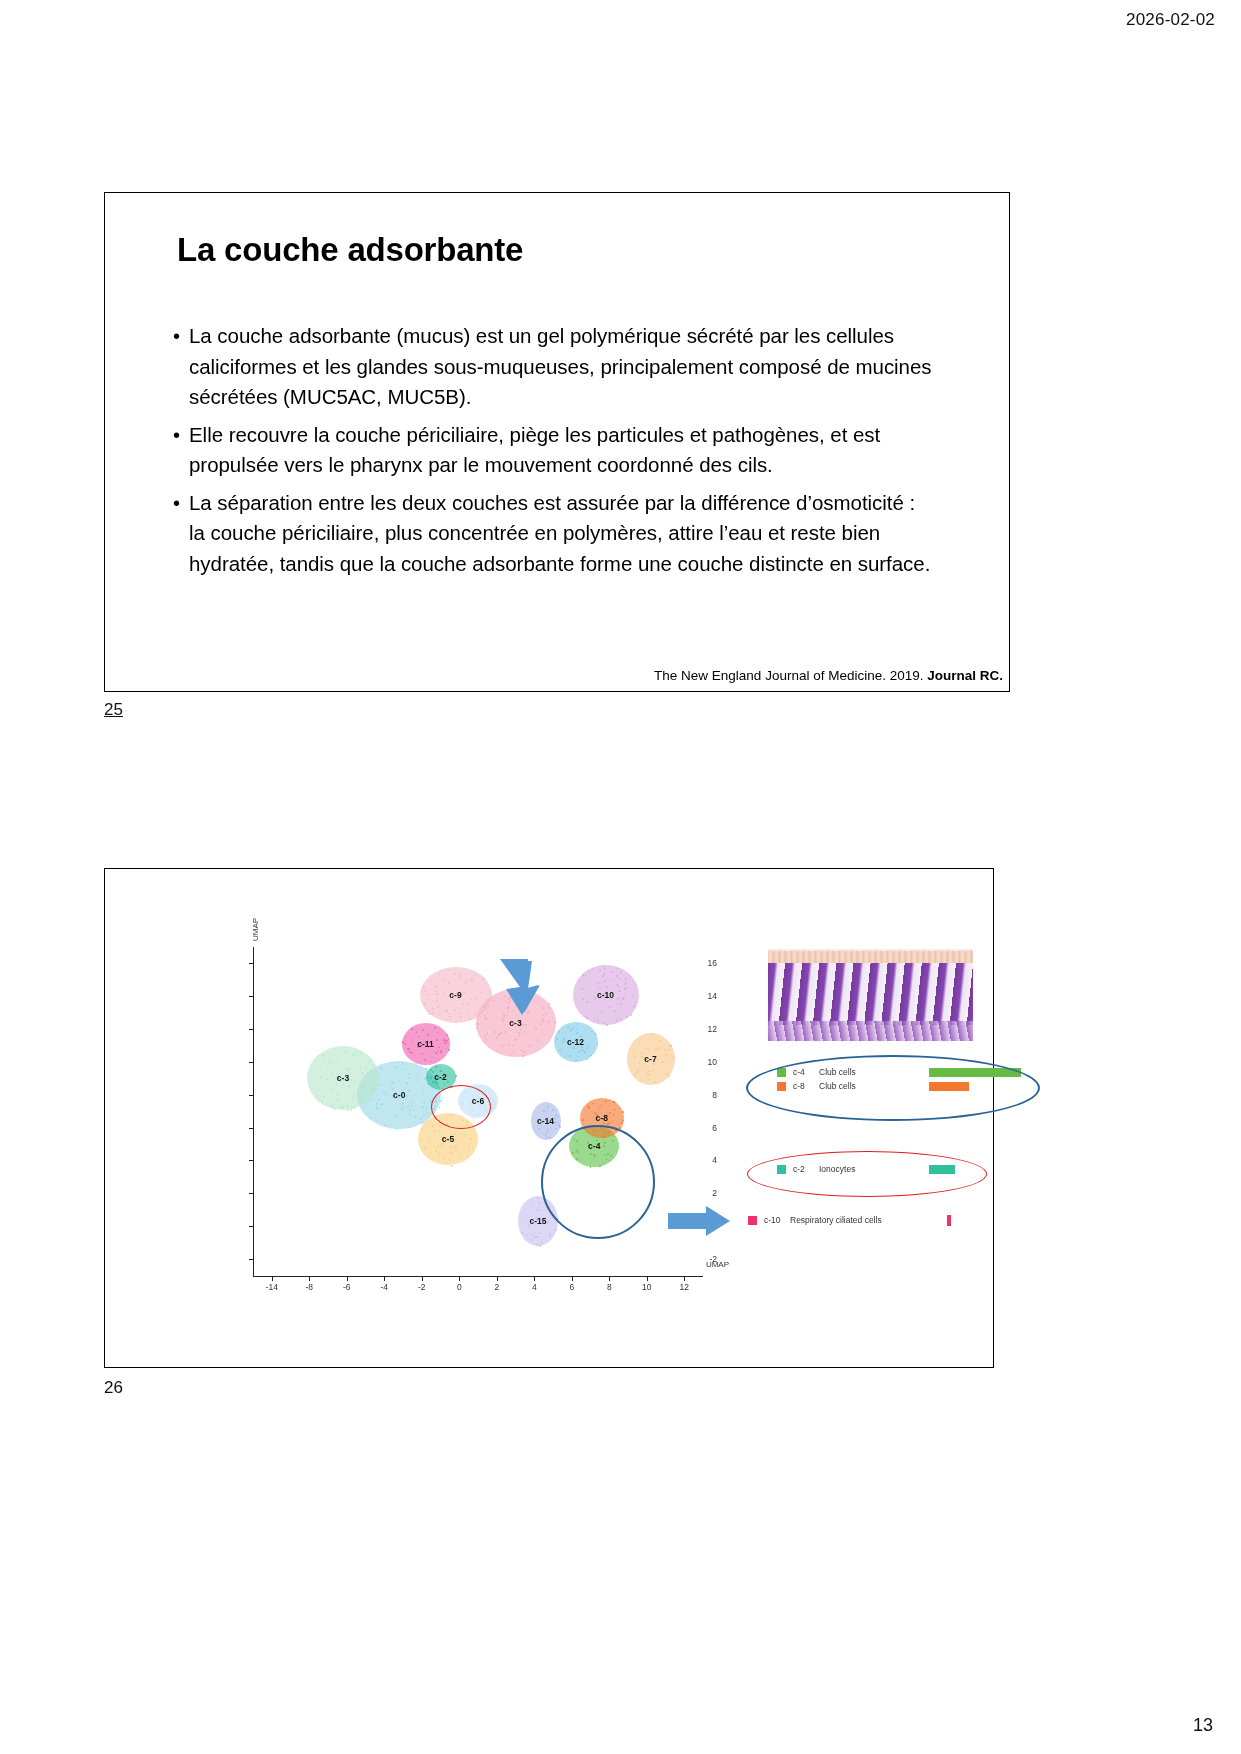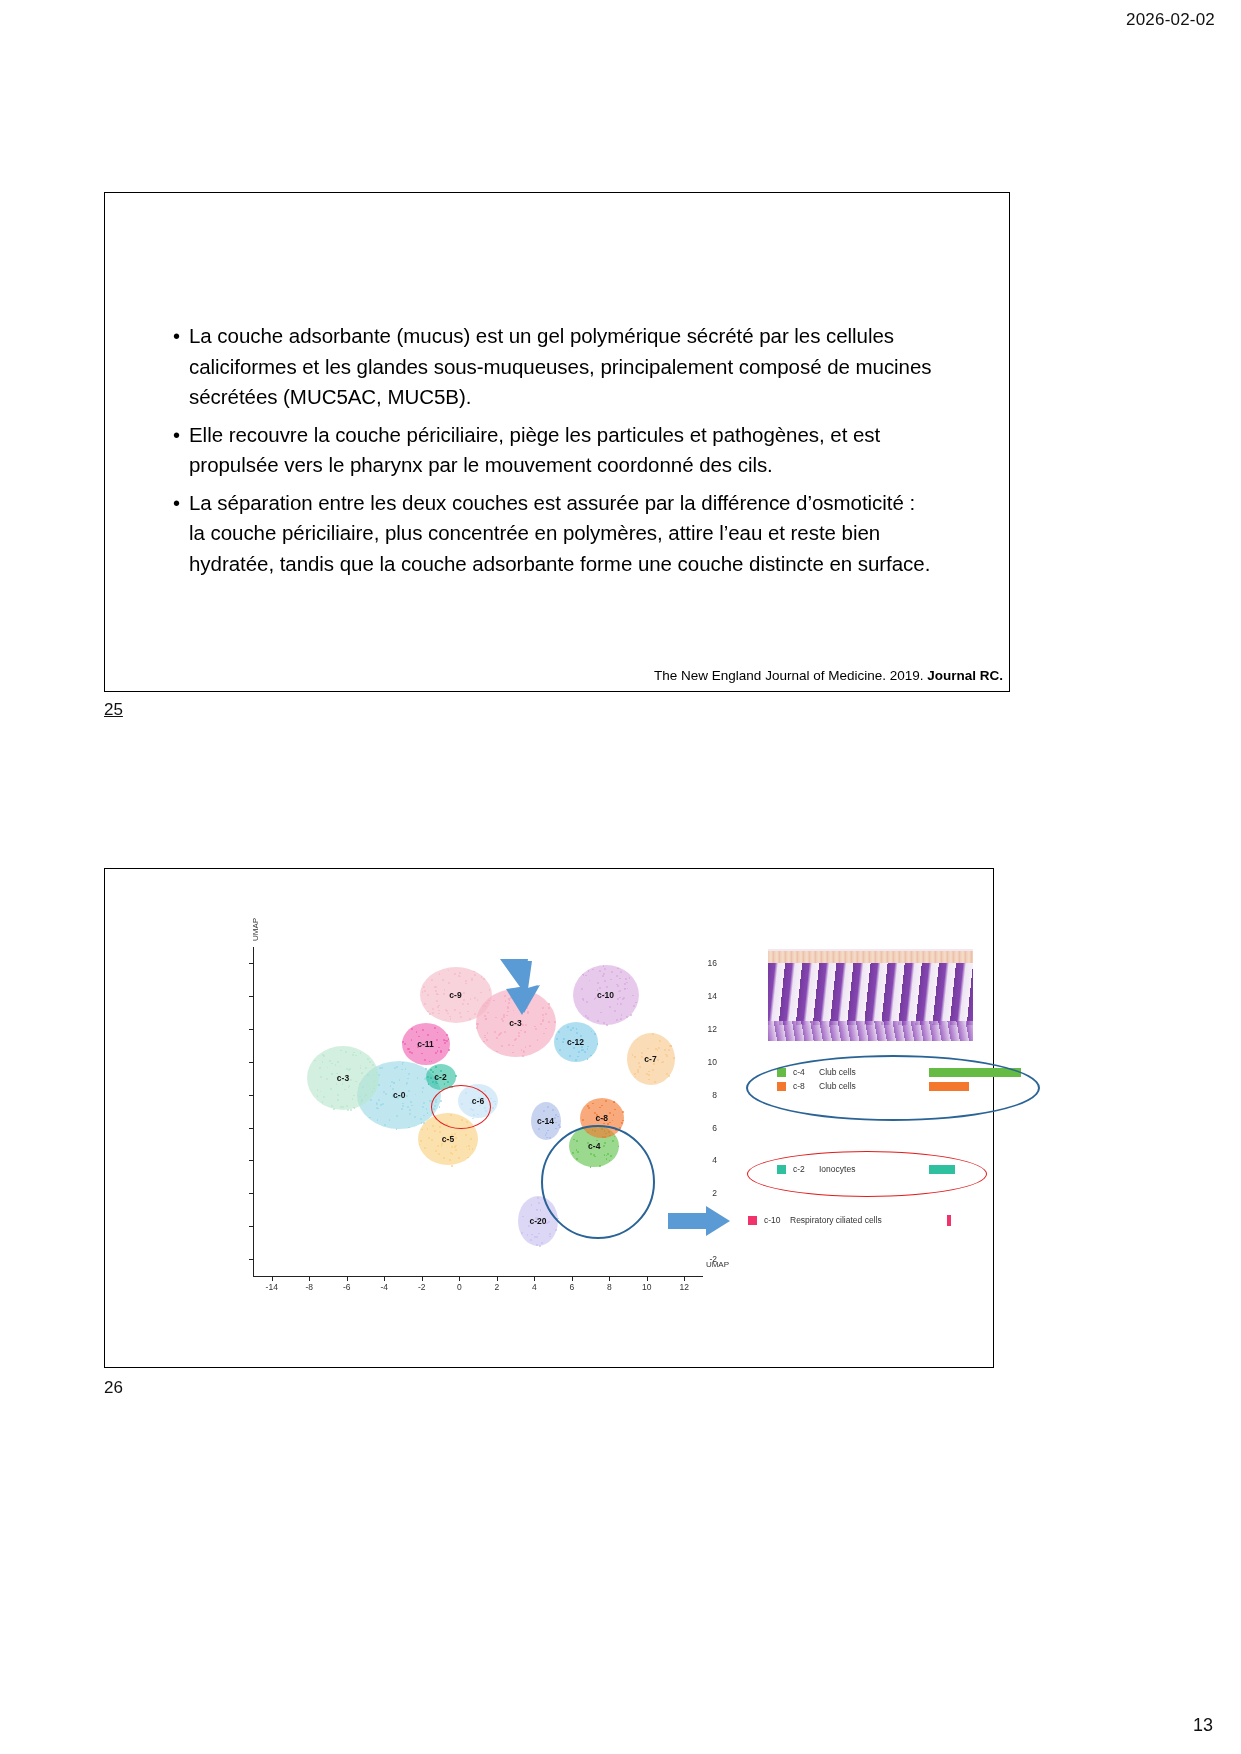--- a/index.html
+++ b/index.html
@@ -255,20 +255,21 @@
 
   
 </style>
 </head>
 <body>
 
 <div class="page-date">2026-02-02</div>
 
 <div class="slide" id="slide-1">
 
+  <div class="slide-title">La couche adsorbante</div>
 
   <div class="bullets">
     <div class="bullet">
       <span class="bullet-dot">•</span>
       <span class="bullet-text">La couche adsorbante (mucus) est un gel polymérique sécrété par les cellules caliciformes et les glandes sous-muqueuses, principalement composé de mucines sécrétées (MUC5AC, MUC5B).</span>
     </div>
     <div class="bullet">
       <span class="bullet-dot">•</span>
       <span class="bullet-text">Elle recouvre la couche périciliaire, piège les particules et pathogènes, et est propulsée vers le pharynx par le mouvement coordonné des cils.</span>
     </div>
@@ -1012,21 +1013,21 @@
         <div class="cluster" style="left: 286.567px; top: 262.35px; width: 1.8px; height: 1.8px; background: rgb(200, 192, 239); opacity: 0.85;"></div>
         <div class="cluster" style="left: 283.384px; top: 288.755px; width: 1.8px; height: 1.8px; background: rgb(200, 192, 239); opacity: 0.85;"></div>
         <div class="cluster" style="left: 283.104px; top: 261.807px; width: 1.8px; height: 1.8px; background: rgb(200, 192, 239); opacity: 0.85;"></div>
         <div class="cluster" style="left: 273.677px; top: 286.868px; width: 1.8px; height: 1.8px; background: rgb(200, 192, 239); opacity: 0.85;"></div>
         <div class="cluster" style="left: 301.793px; top: 281.938px; width: 1.8px; height: 1.8px; background: rgb(200, 192, 239); opacity: 0.85;"></div>
         <div class="cluster" style="left: 291.159px; top: 271.837px; width: 1.8px; height: 1.8px; background: rgb(200, 192, 239); opacity: 0.85;"></div>
         <div class="cluster" style="left: 281.395px; top: 289.387px; width: 1.8px; height: 1.8px; background: rgb(200, 192, 239); opacity: 0.85;"></div>
         <div class="cluster" style="left: 296.098px; top: 288.638px; width: 1.8px; height: 1.8px; background: rgb(200, 192, 239); opacity: 0.85;"></div>
         <div class="cluster" style="left: 284.274px; top: 250.166px; width: 1.8px; height: 1.8px; background: rgb(200, 192, 239); opacity: 0.85;"></div>
         <div class="cluster" style="left: 304.211px; top: 270.583px; width: 1.8px; height: 1.8px; background: rgb(200, 192, 239); opacity: 0.85;"></div>
-        <div class="cluster-label" style="left: 285px; top: 274.232px;">c-20</div>
+        <div class="cluster-label" style="left: 285px; top: 274.232px;">c-15</div>
         <div class="cluster" style="left: 277.5px; top: 155.063px; width: 30px; height: 38px; background: rgb(167, 185, 232); opacity: 0.62;"></div>
         <div class="cluster" style="left: 305.997px; top: 179.382px; width: 1.8px; height: 1.8px; background: rgb(167, 185, 232); opacity: 0.85;"></div>
         <div class="cluster" style="left: 301.832px; top: 180.561px; width: 1.8px; height: 1.8px; background: rgb(167, 185, 232); opacity: 0.85;"></div>
         <div class="cluster" style="left: 291.587px; top: 187.176px; width: 1.8px; height: 1.8px; background: rgb(167, 185, 232); opacity: 0.85;"></div>
         <div class="cluster" style="left: 299.121px; top: 162.21px; width: 1.8px; height: 1.8px; background: rgb(167, 185, 232); opacity: 0.85;"></div>
         <div class="cluster" style="left: 300.854px; top: 170.178px; width: 1.8px; height: 1.8px; background: rgb(167, 185, 232); opacity: 0.85;"></div>
         <div class="cluster" style="left: 304.315px; top: 168.569px; width: 1.8px; height: 1.8px; background: rgb(167, 185, 232); opacity: 0.85;"></div>
         <div class="cluster" style="left: 293.978px; top: 182.693px; width: 1.8px; height: 1.8px; background: rgb(167, 185, 232); opacity: 0.85;"></div>
         <div class="cluster" style="left: 301.88px; top: 174.661px; width: 1.8px; height: 1.8px; background: rgb(167, 185, 232); opacity: 0.85;"></div>
         <div class="cluster" style="left: 299.436px; top: 174.949px; width: 1.8px; height: 1.8px; background: rgb(167, 185, 232); opacity: 0.85;"></div>

